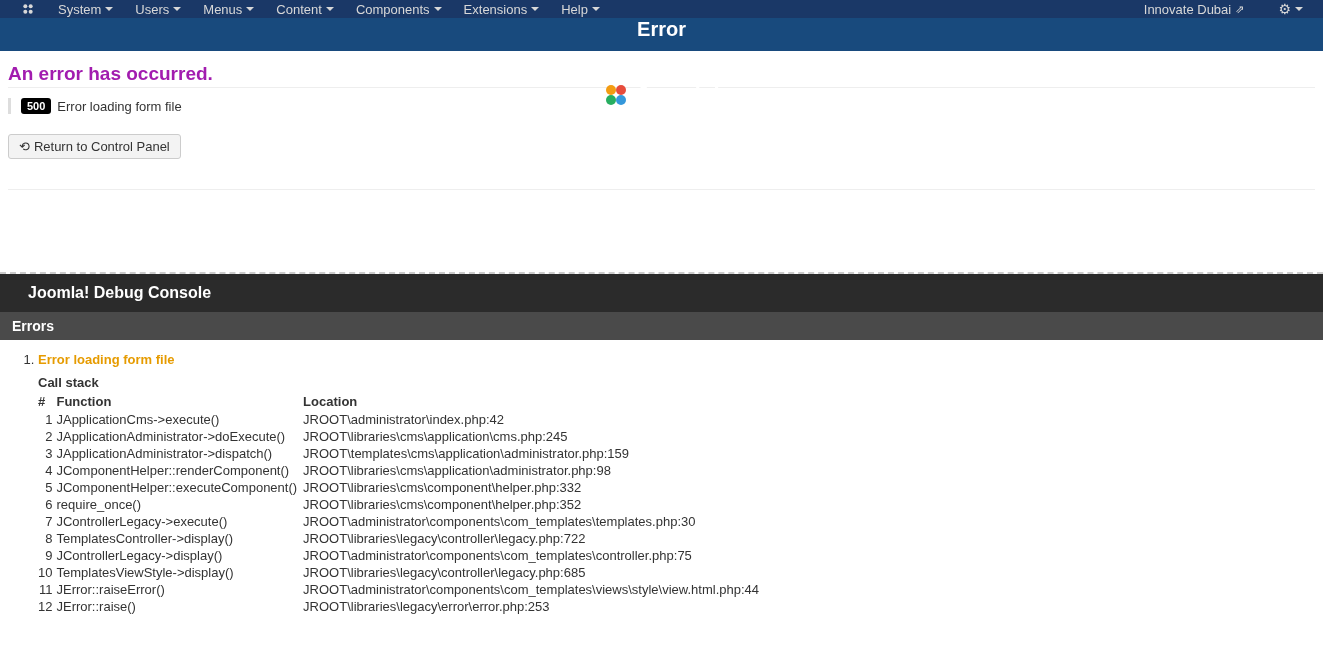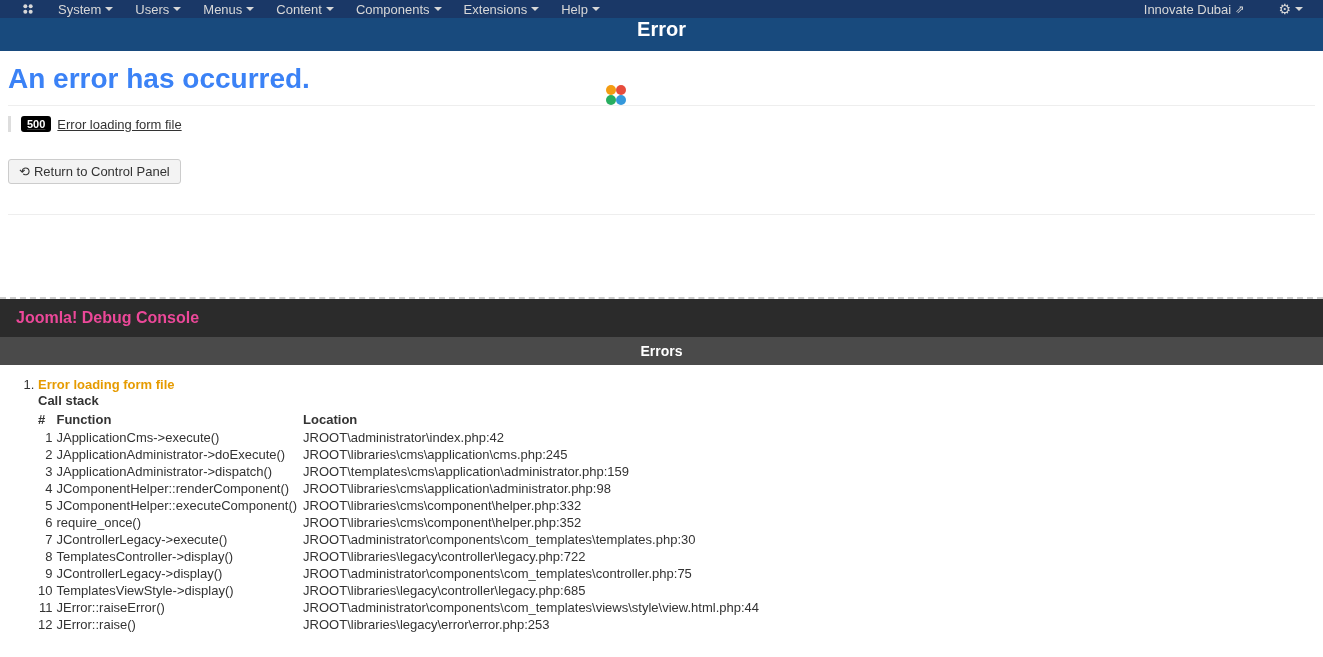--- a/index.html
+++ b/index.html
@@ -11,34 +11,34 @@
 .nav-item { padding: 6px 10px; cursor: pointer; display: flex; align-items: center; gap: 4px; font-size: 13px; }
 .caret { display: inline-block; width: 0; height: 0; border-left: 4px solid transparent; border-right: 4px solid transparent; border-top: 4px solid #d8d8d8; }
 .joomla-icon-small { width: 16px; height: 16px; }
 
 .header-bar { background: #184a7d; height: 33px; display: flex; align-items: center; justify-content: space-between; padding: 0 12px; flex-direction: column; }
 .header-title { color: #fff; font-size: 20px; font-weight: bold; }
 .joomla-logo { display: flex; align-items: center; gap: 6px; margin-top: 41px; }
 .joomla-logo-text { color: #fff; font-size: 22px; font-weight: bold; font-style: italic; }
 
 .content { padding: 12px 8px; }
-.error-heading { font-size: 28px; font-weight: bold; color: #3b82f6; margin-bottom: 10px; padding-bottom: 10px; border-bottom: 1px solid #eee; }
-.error-msg { display: flex; align-items: center; gap: 6px; margin-bottom: 27px; border-left: 3px solid #ddd; padding-left: 10px; text-decoration: underline; }
+.error-heading { font-size: 19px; font-weight: bold; color: #a21caf; margin-bottom: 10px; padding-bottom: 2px; border-bottom: 1px solid #eee; }
+.error-msg { display: flex; align-items: center; gap: 6px; margin-bottom: 20px; border-left: 3px solid #ddd; padding-left: 10px; }
 .badge { background: #000; color: #fff; font-size: 11px; font-weight: bold; padding: 2px 6px; border-radius: 3px; }
 .btn { display: inline-flex; align-items: center; gap: 4px; background: #f3f3f3; border: 1px solid #ccc; padding: 4px 10px; border-radius: 3px; cursor: pointer; font-size: 13px; color: #333; }
 .hr-line { border: none; border-top: 1px solid #eee; margin: 30px 0 0 0; }
 
 .dashed-sep { border-top: 2px dashed #ccc; margin-top: 70px; }
-.debug-console-title { background: #2b2b2b; color: #ec4899; padding: 10px 16px; font-size: 16px; font-weight: bold; }
-.debug-section-header { background: #4a4a4a; color: #fff; padding: 6px 12px; font-size: 14px; font-weight: bold; cursor: pointer; text-align: center; }
+.debug-console-title { background: #2b2b2b; color: #ffffff; padding: 10px 28px; font-size: 16px; font-weight: bold; }
+.debug-section-header { background: #4a4a4a; color: #fff; padding: 6px 12px; font-size: 14px; font-weight: bold; cursor: pointer; }
 
 .debug-body { padding: 12px 18px; }
 .debug-body ol { padding-left: 20px; }
 .error-link { color: #e69b00; font-weight: bold; text-decoration: none; cursor: pointer; }
-.callstack-label { font-weight: bold; margin-top: 1px; }
+.callstack-label { font-weight: bold; margin-top: 8px; }
 .stack-table { border-collapse: collapse; margin-top: 2px; font-size: 13px; }
 .stack-table th { text-align: left; padding: 2px 6px 2px 0; font-weight: bold; }
 .stack-table td { padding: 1px 6px 1px 0; vertical-align: top; }
 .stack-table td:first-child { text-align: right; padding-right: 4px; }
 
 .ext-icon { font-size: 11px; }
 .gear-icon { font-size: 14px; }
 </style>
 </head>
 <body>

